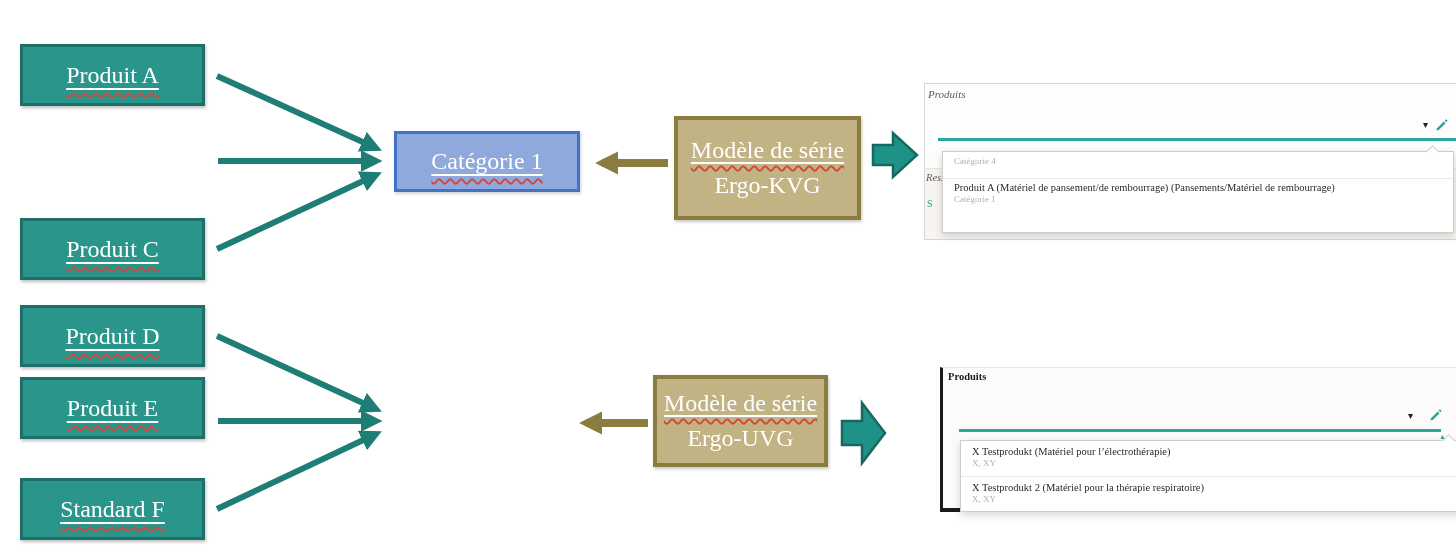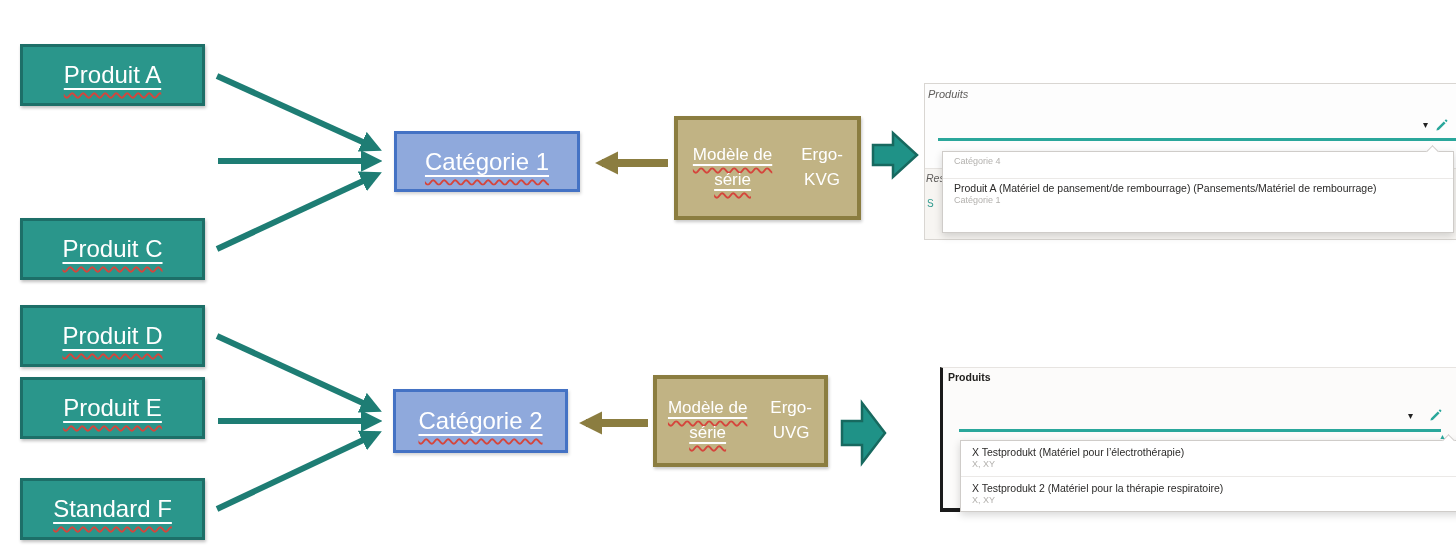--- a/index.html
+++ b/index.html
@@ -1,31 +1,31 @@
 <!DOCTYPE html>
 <html><head>
 <meta charset="utf-8">
 <style>
   * { margin:0; padding:0; box-sizing:border-box; }
   html,body { background:#fff; }
   #canvas {
     position:relative; width:1456px; height:552px; overflow:hidden;
-    background:#fff; font-family:Liberation Sans, sans-serif;
+    background:#fff; font-family:Liberation Serif, serif;
   }
   svg.connectors { position:absolute; left:0; top:0; z-index:1; }
 
   
   .shape { position:absolute; display:flex; align-items:center; justify-content:center;
            text-align:center; color:#fff; z-index:2; }
   .prod  { left:20px; width:185px; height:62px; background:#2a968b; border:3px solid #1d6f68;
            font-size:24px; box-shadow:1px 2px 3px rgba(0,0,0,.25); }
   .cat   { background:#8fa9dc; border:3px solid #4472c4; font-size:24px;
            box-shadow:1px 2px 3px rgba(0,0,0,.18); }
-  .model { background:#c1b384; border:4px solid #8b7d40; font-size:17px; line-height:1.45;
-           flex-direction:row; box-shadow:1px 2px 3px rgba(0,0,0,.22); }
+  .model { background:#c1b384; border:4px solid #8b7d40; font-size:24px; line-height:1.45;
+           flex-direction:column; box-shadow:1px 2px 3px rgba(0,0,0,.22); }
   .wavy  { text-decoration-line:underline; text-decoration-style:wavy;
            text-decoration-color:#d5453c; text-decoration-thickness:2px; text-underline-offset:9px; }
   .solid-u { text-decoration-line:underline; text-decoration-style:solid;
            text-decoration-color:#ffffff; text-decoration-thickness:2px; text-underline-offset:5px; }
   .model .wavy { text-underline-offset:7px; text-decoration-thickness:1.5px; }
   .model .solid-u { text-underline-offset:4px; }
 
   
   .panel1 { position:absolute; left:924px; top:83px; width:532px; height:157px;
             background:#fdfdfd; border:1px solid #d9d6d2; border-right:none; z-index:3; }
@@ -100,23 +100,20 @@
   <div class="shape prod" style="top:377px">
       <span class="wavy"><span class="solid-u">Produit E</span></span>
     </div>
   <div class="shape prod" style="top:478px">
       <span class="wavy"><span class="solid-u">Standard F</span></span>
     </div>
 
   <div class="shape cat" style="left:394px;top:131px;width:186px;height:61px">
     <span class="wavy"><span class="solid-u">Catégorie 1</span></span>
   </div>
-  <div class="shape cat" style="left:393px;top:389px;width:175px;height:64px">
-    <span class="wavy"><span class="solid-u">Catégorie 2</span></span>
-  </div>
 
   <div class="shape model" style="left:674px;top:116px;width:187px;height:104px">
     <div class="wavy"><span class="solid-u">Modèle de série</span></div>
     <div>Ergo-KVG</div>
   </div>
   <div class="shape model" style="left:653px;top:375px;width:175px;height:92px">
     <div class="wavy"><span class="solid-u">Modèle de série</span></div>
     <div>Ergo-UVG</div>
   </div>
 

